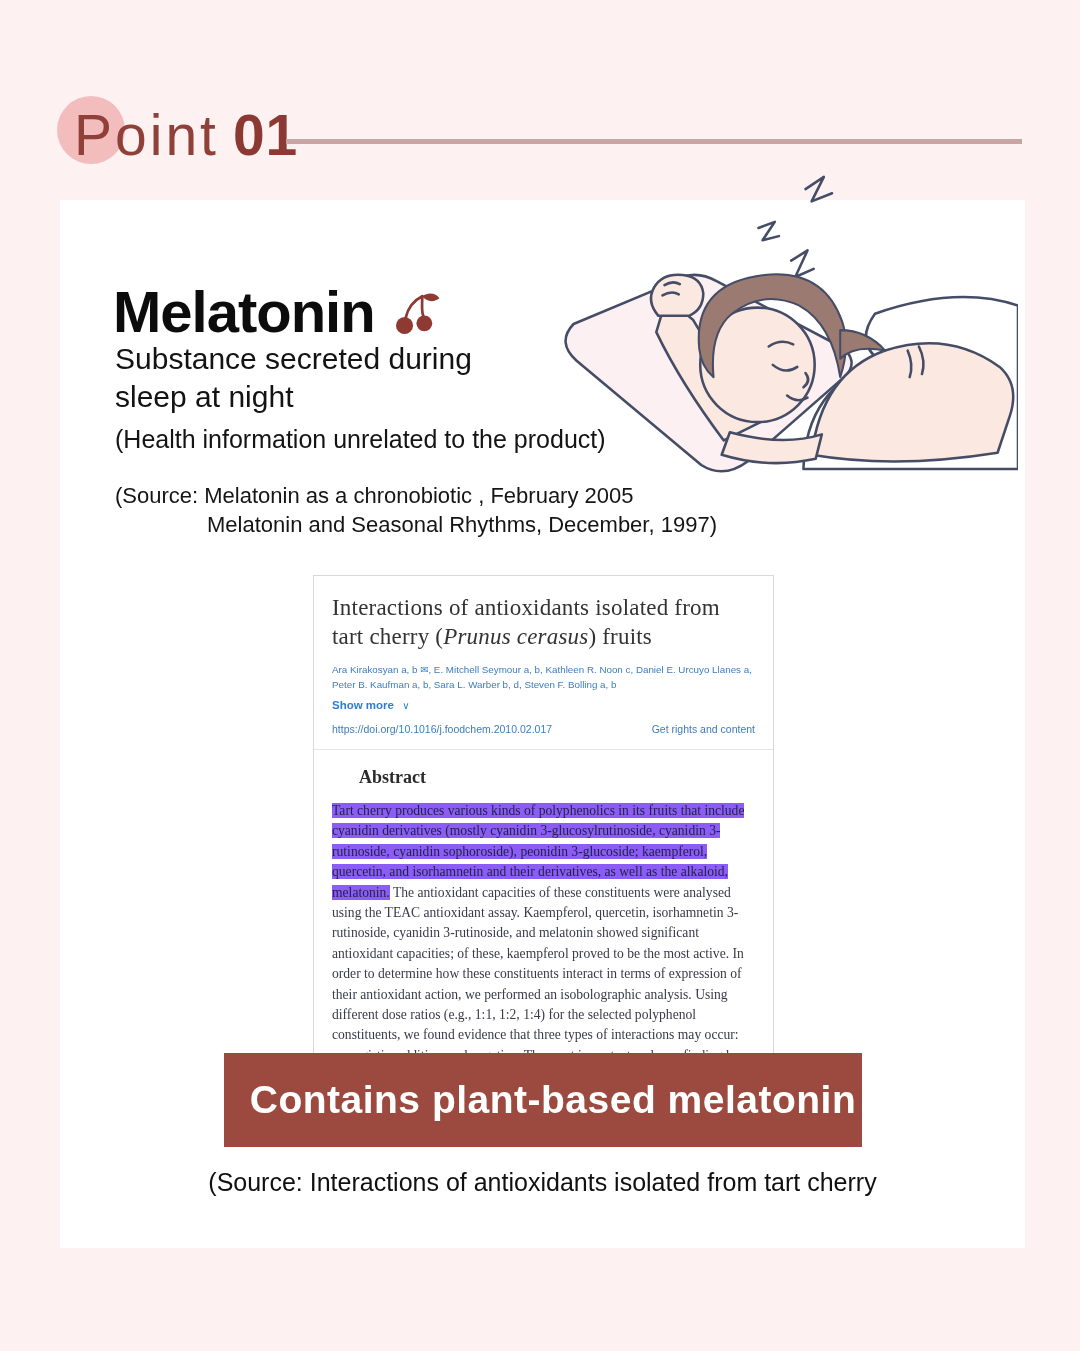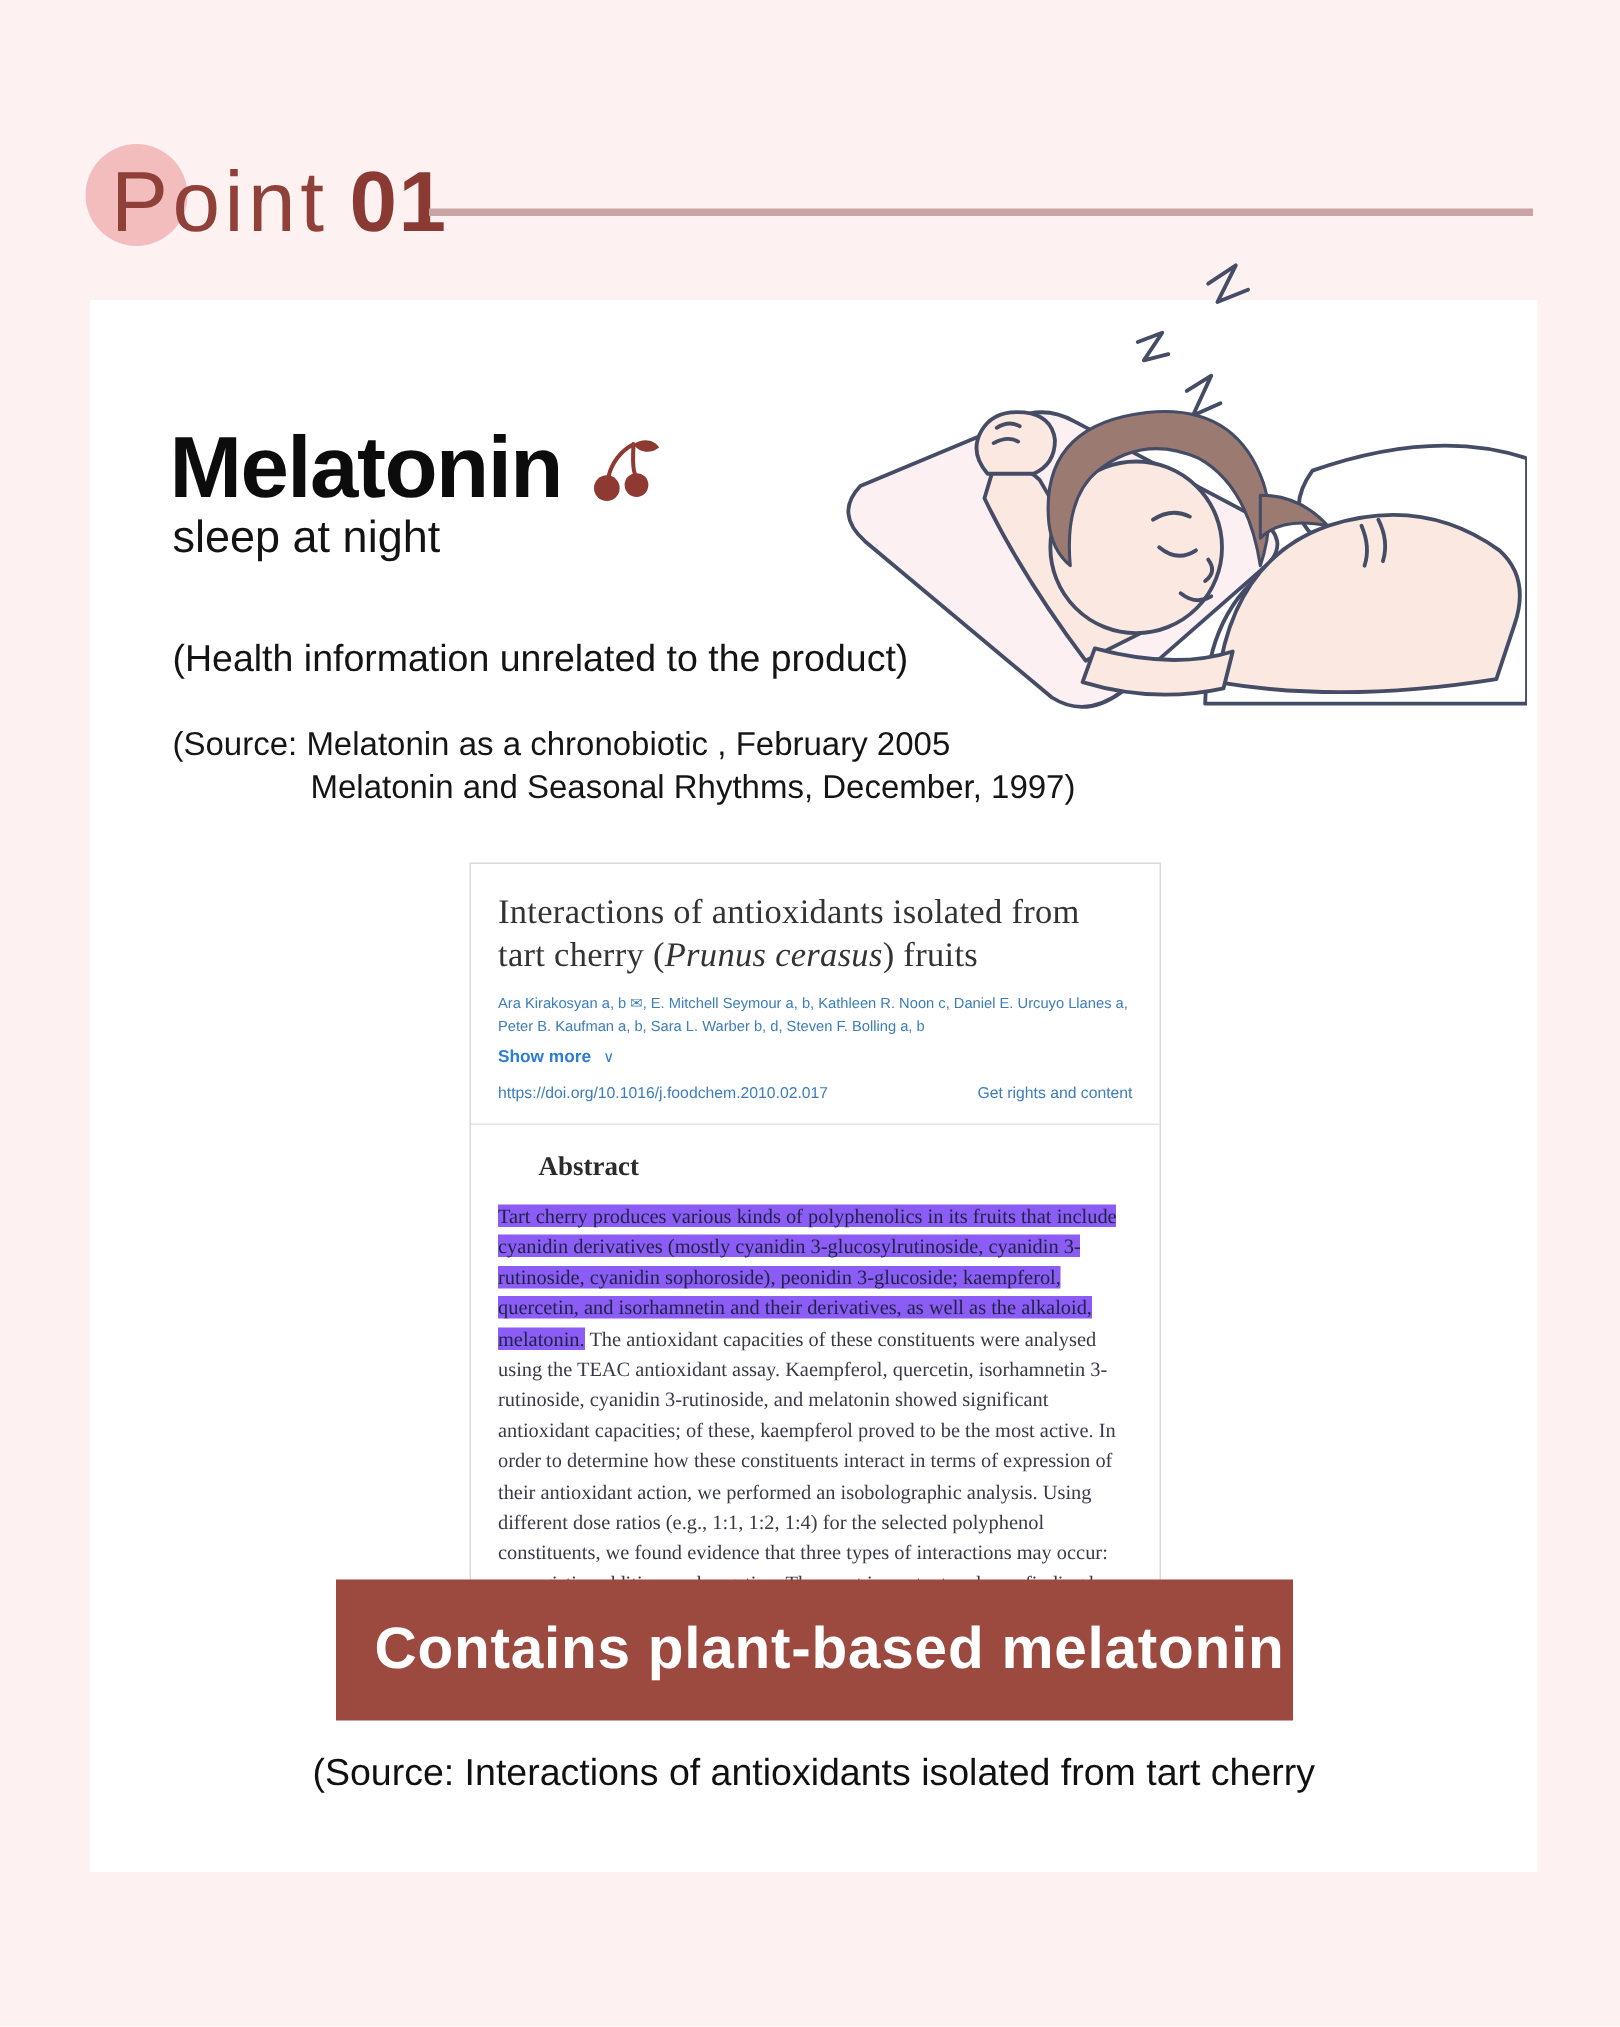--- a/index.html
+++ b/index.html
@@ -79,20 +79,21 @@
     <svg class="cherry" viewBox="0 0 48 48">
       <path d="M30 6 C22 10 16 18 14 27" stroke="#8e3a33" stroke-width="2.6" fill="none" stroke-linecap="round"></path>
       <path d="M30 6 C30 14 29 20 31 25" stroke="#8e3a33" stroke-width="2.6" fill="none" stroke-linecap="round"></path>
       <circle cx="13" cy="34" r="8.2" fill="#8e3a33"></circle>
       <circle cx="32" cy="32" r="7.6" fill="#8e3a33"></circle>
       <path d="M30 6 C36 1.5 43.5 3 46.5 8 C41 12.5 33.5 11 30 6 Z" fill="#8e3a33"></path>
     </svg>
   </div>
 
   <div class="m-sub">
+    <div>Substance secreted during</div>
     <div>sleep at night</div>
   </div>
 
   <div class="m-disclaimer">(Health information unrelated to the product)</div>
 
   <div class="m-source">
     <div>(Source: Melatonin as a chronobiotic , February 2005</div>
     <div class="line2">Melatonin and Seasonal Rhythms, December, 1997)</div>
   </div>
 

